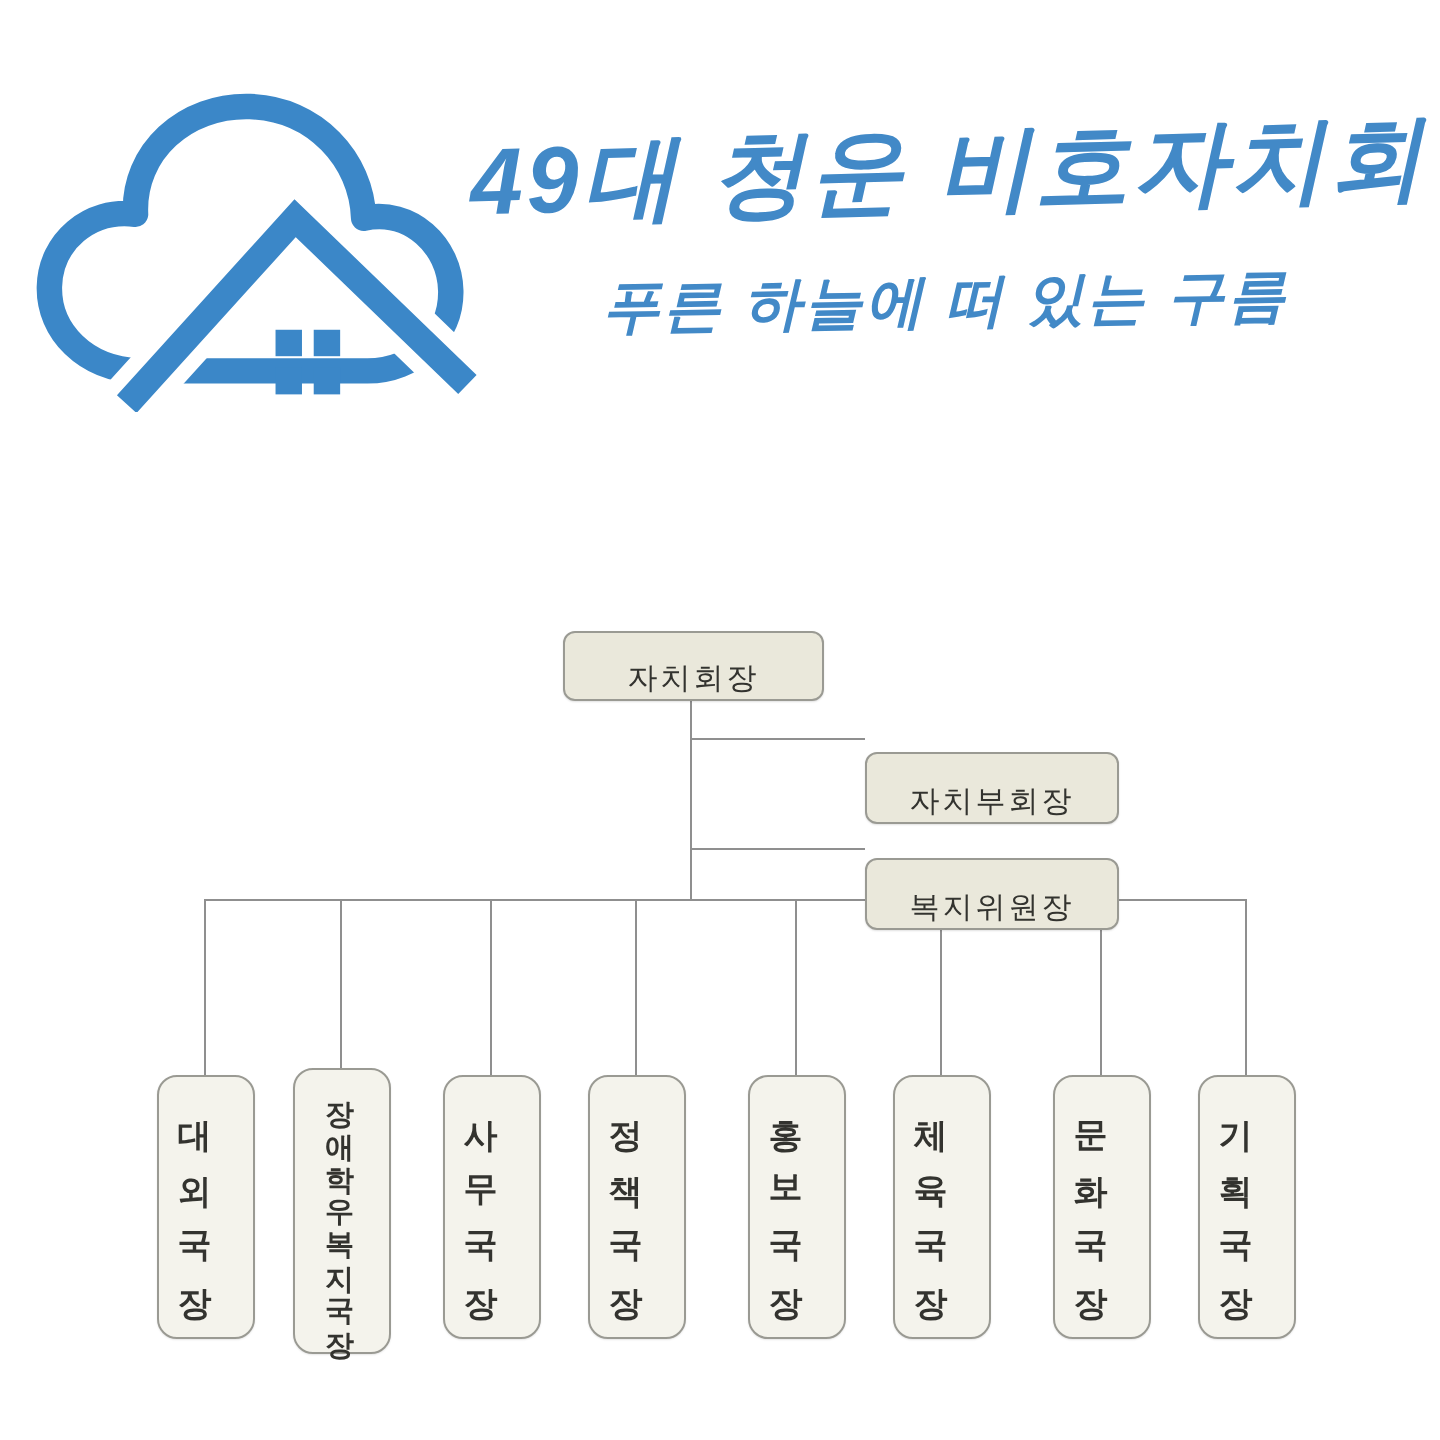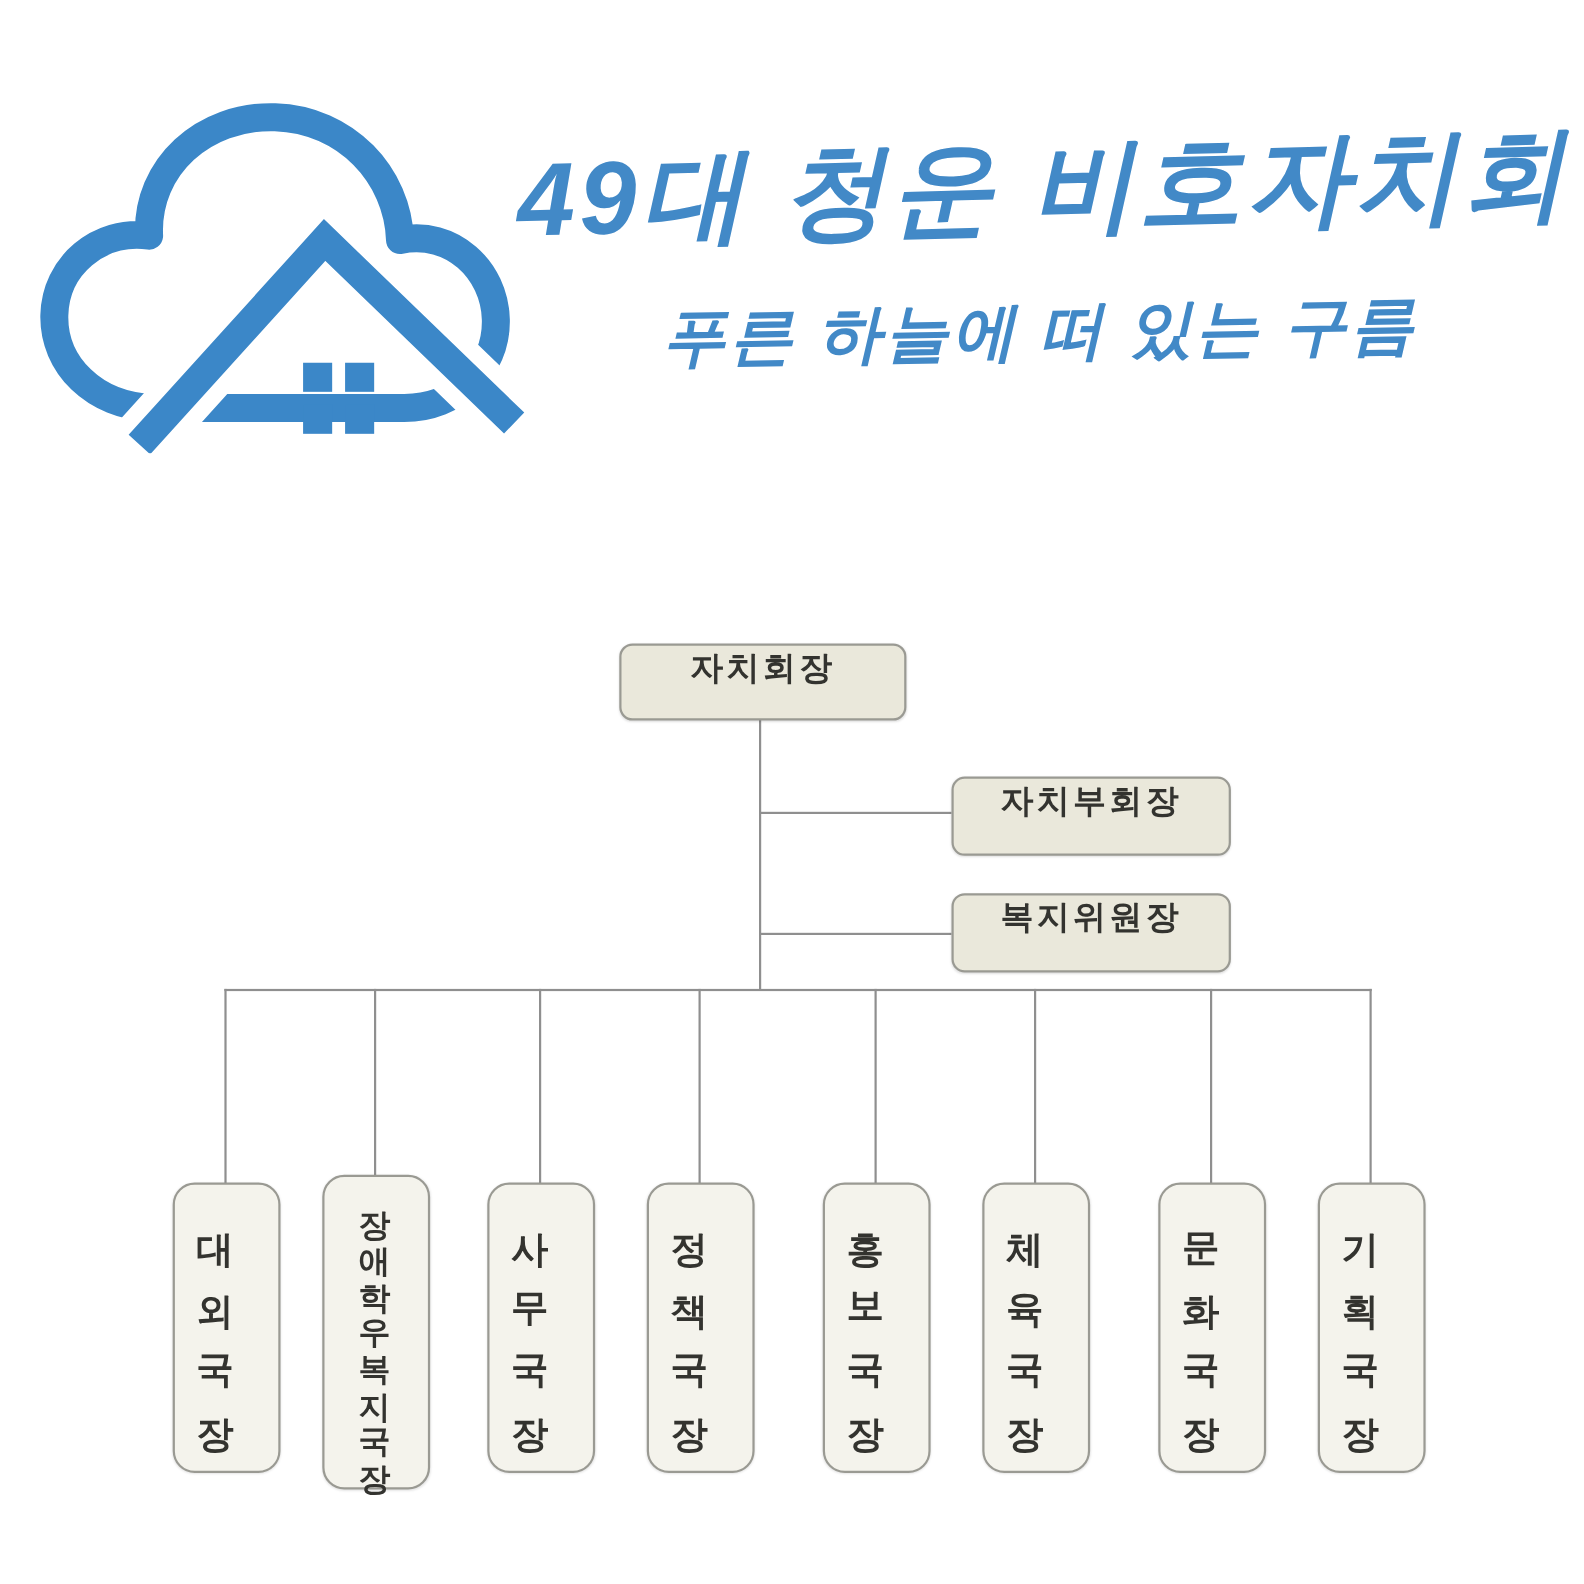--- a/index.html
+++ b/index.html
@@ -19,23 +19,23 @@
   .org{position:absolute;left:0;top:0;width:1440px;height:1440px;}
   .line{position:absolute;background:#8f8f8f;}
   .vline-main{left:690px;top:650px;width:2px;height:250px;}
   .hline-vice{left:691px;top:738px;width:174px;height:2px;}
   .hline-welfare{left:691px;top:848px;width:174px;height:2px;}
   .hline-main{left:204px;top:899px;width:1043px;height:2px;}
   .drop{top:899px;width:2px;height:177px;}
   .drop-0{left:204px;} .drop-1{left:340px;} .drop-2{left:490px;} .drop-3{left:635px;}
   .drop-4{left:795px;} .drop-5{left:940px;} .drop-6{left:1100px;} .drop-7{left:1245px;}
 
-  .node{position:absolute;display:flex;align-items:flex-start;justify-content:center;
+  .node{position:absolute;display:flex;align-items:flex-end;justify-content:center;
         border:2px solid #9a9a93;border-radius:12px;background:#eae8db;
-        color:#33332f;font-weight:bold;box-shadow:0 1px 2px rgba(0,0,0,0.12);}
+        color:#33332f;font-weight:normal;box-shadow:0 1px 2px rgba(0,0,0,0.12);margin-top:46px;}
   .node-president{left:563px;top:585px;width:257px;height:66px;font-size:30px;letter-spacing:3px;}
   .node-vice{left:865px;top:706px;width:250px;height:68px;font-size:30px;letter-spacing:3px;}
   .node-welfare{left:865px;top:812px;width:250px;height:68px;font-size:30px;letter-spacing:3px;}
 
   .dept{position:absolute;top:1075px;width:94px;height:260px;
         display:flex;align-items:center;justify-content:center;
         border:2px solid #9a9a93;border-radius:20px;background:#f4f3ec;
         box-shadow:0 1px 2px rgba(0,0,0,0.10);}
   .dept-label{writing-mode:vertical-rl;text-orientation:upright;
         color:#33332f;font-weight:bold;font-size:34px;letter-spacing:22px;

